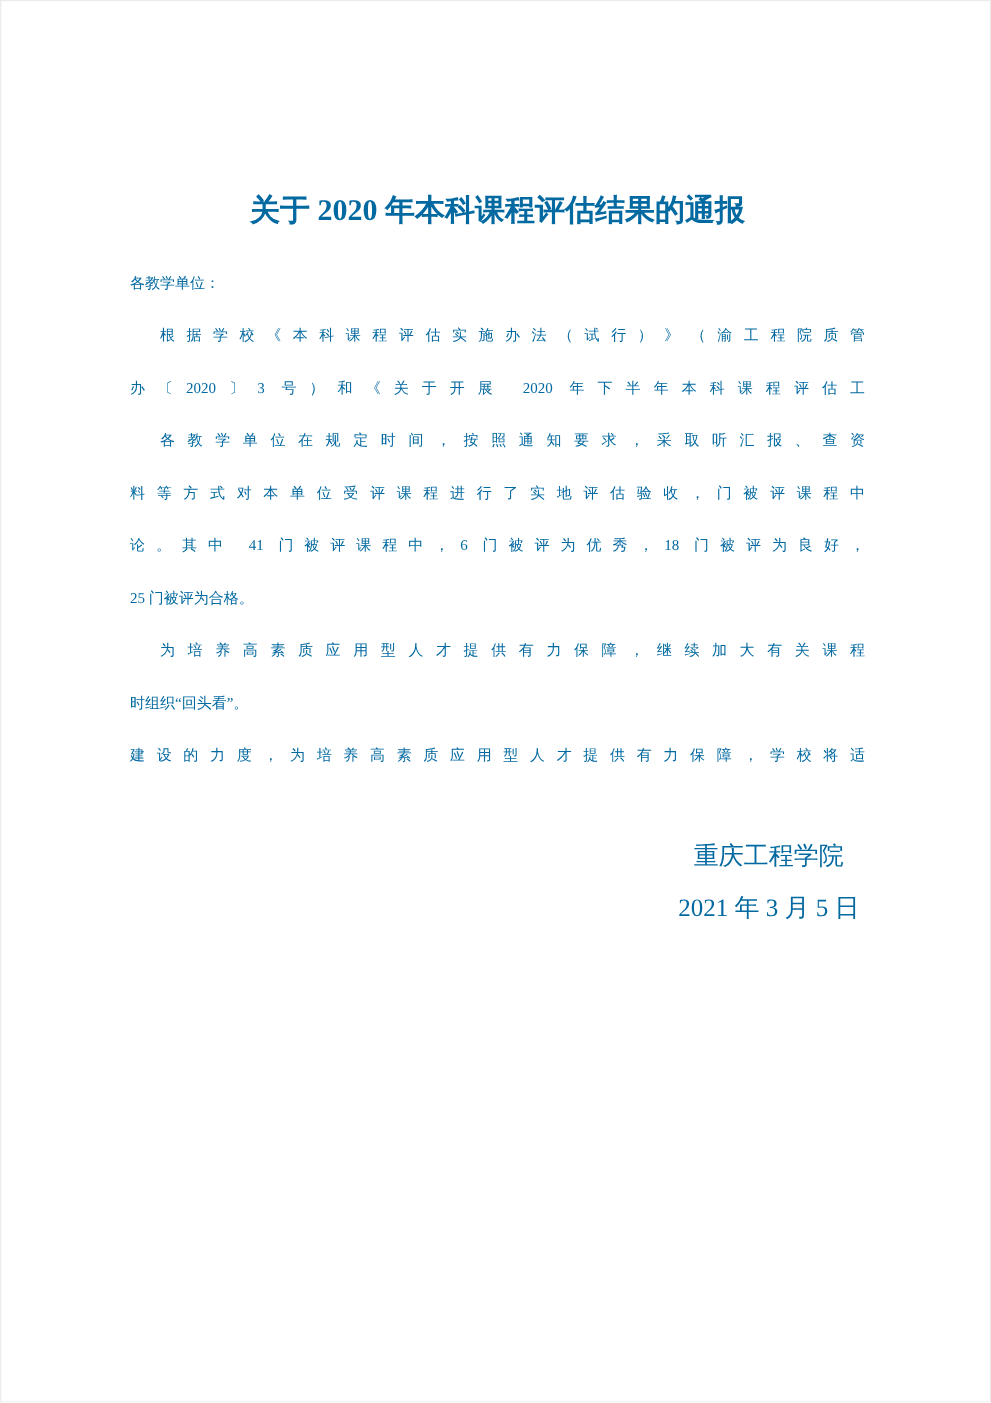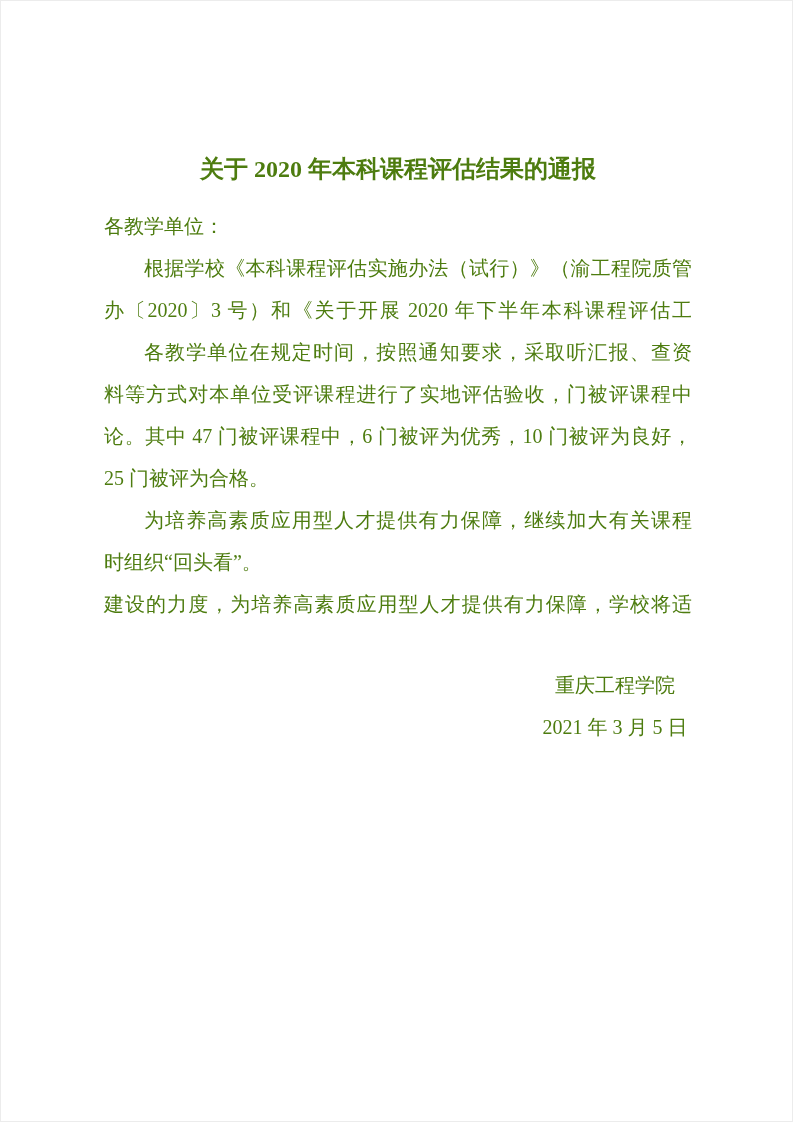--- a/index.html
+++ b/index.html
@@ -5,42 +5,42 @@
   html, body {
     margin: 0;
     padding: 0;
     background: #ffffff;
   }
   .page {
     position: relative;
     width: 793px;
     height: 1122px;
     background: #ffffff;
-    color: #4d7c0f;
+    color: #0369a1;
     font-family: "Liberation Serif", "DejaVu Serif", serif;
     overflow: hidden;
     box-sizing: border-box;
     border: 1px solid #ececec;
   }
   .content {
     position: absolute;
     left: 103px;
     top: 150px;
     width: 588px;
   }
   .doc-title {
     font-size: 24px;
     font-weight: 700;
     line-height: 36px;
     text-align: center;
     margin: 0 0 18px 0;
     white-space: nowrap;
   }
   .bodyline {
-    font-size: 20px;
+    font-size: 12px;
     line-height: 42px;
     text-align: justify;
     text-align-last: justify;
     text-justify: inter-character;
   }
   .bodyline.plain {
     text-align: left;
     text-align-last: left;
   }
   .bodyline.indent {
@@ -67,21 +67,21 @@
 
     <h1 class="doc-title">关于 2020 年本科课程评估结果的通报</h1>
 
     <div class="bodyline plain">各教学单位：</div>
 
     <div class="bodyline indent">根据学校《本科课程评估实施办法（试行）》（渝工程院质管</div>
     <div class="bodyline">办〔2020〕3 号）和《关于开展 2020 年下半年本科课程评估工</div>
 
     <div class="bodyline indent">各教学单位在规定时间，按照通知要求，采取听汇报、查资</div>
     <div class="bodyline">料等方式对本单位受评课程进行了实地评估验收，门被评课程中</div>
-    <div class="bodyline">论。其中 47 门被评课程中，6 门被评为优秀，10 门被评为良好，</div>
+    <div class="bodyline">论。其中 41 门被评课程中，6 门被评为优秀，18 门被评为良好，</div>
     <div class="bodyline plain">25 门被评为合格。</div>
 
     <div class="bodyline indent">为培养高素质应用型人才提供有力保障，继续加大有关课程</div>
     <div class="bodyline plain">时组织“回头看”。</div>
     <div class="bodyline">建设的力度，为培养高素质应用型人才提供有力保障，学校将适</div>
 
 
     <div class="signature">
       <div class="sigline">重庆工程学院</div>
       <div class="sigline">2021 年 3 月 5 日</div>

